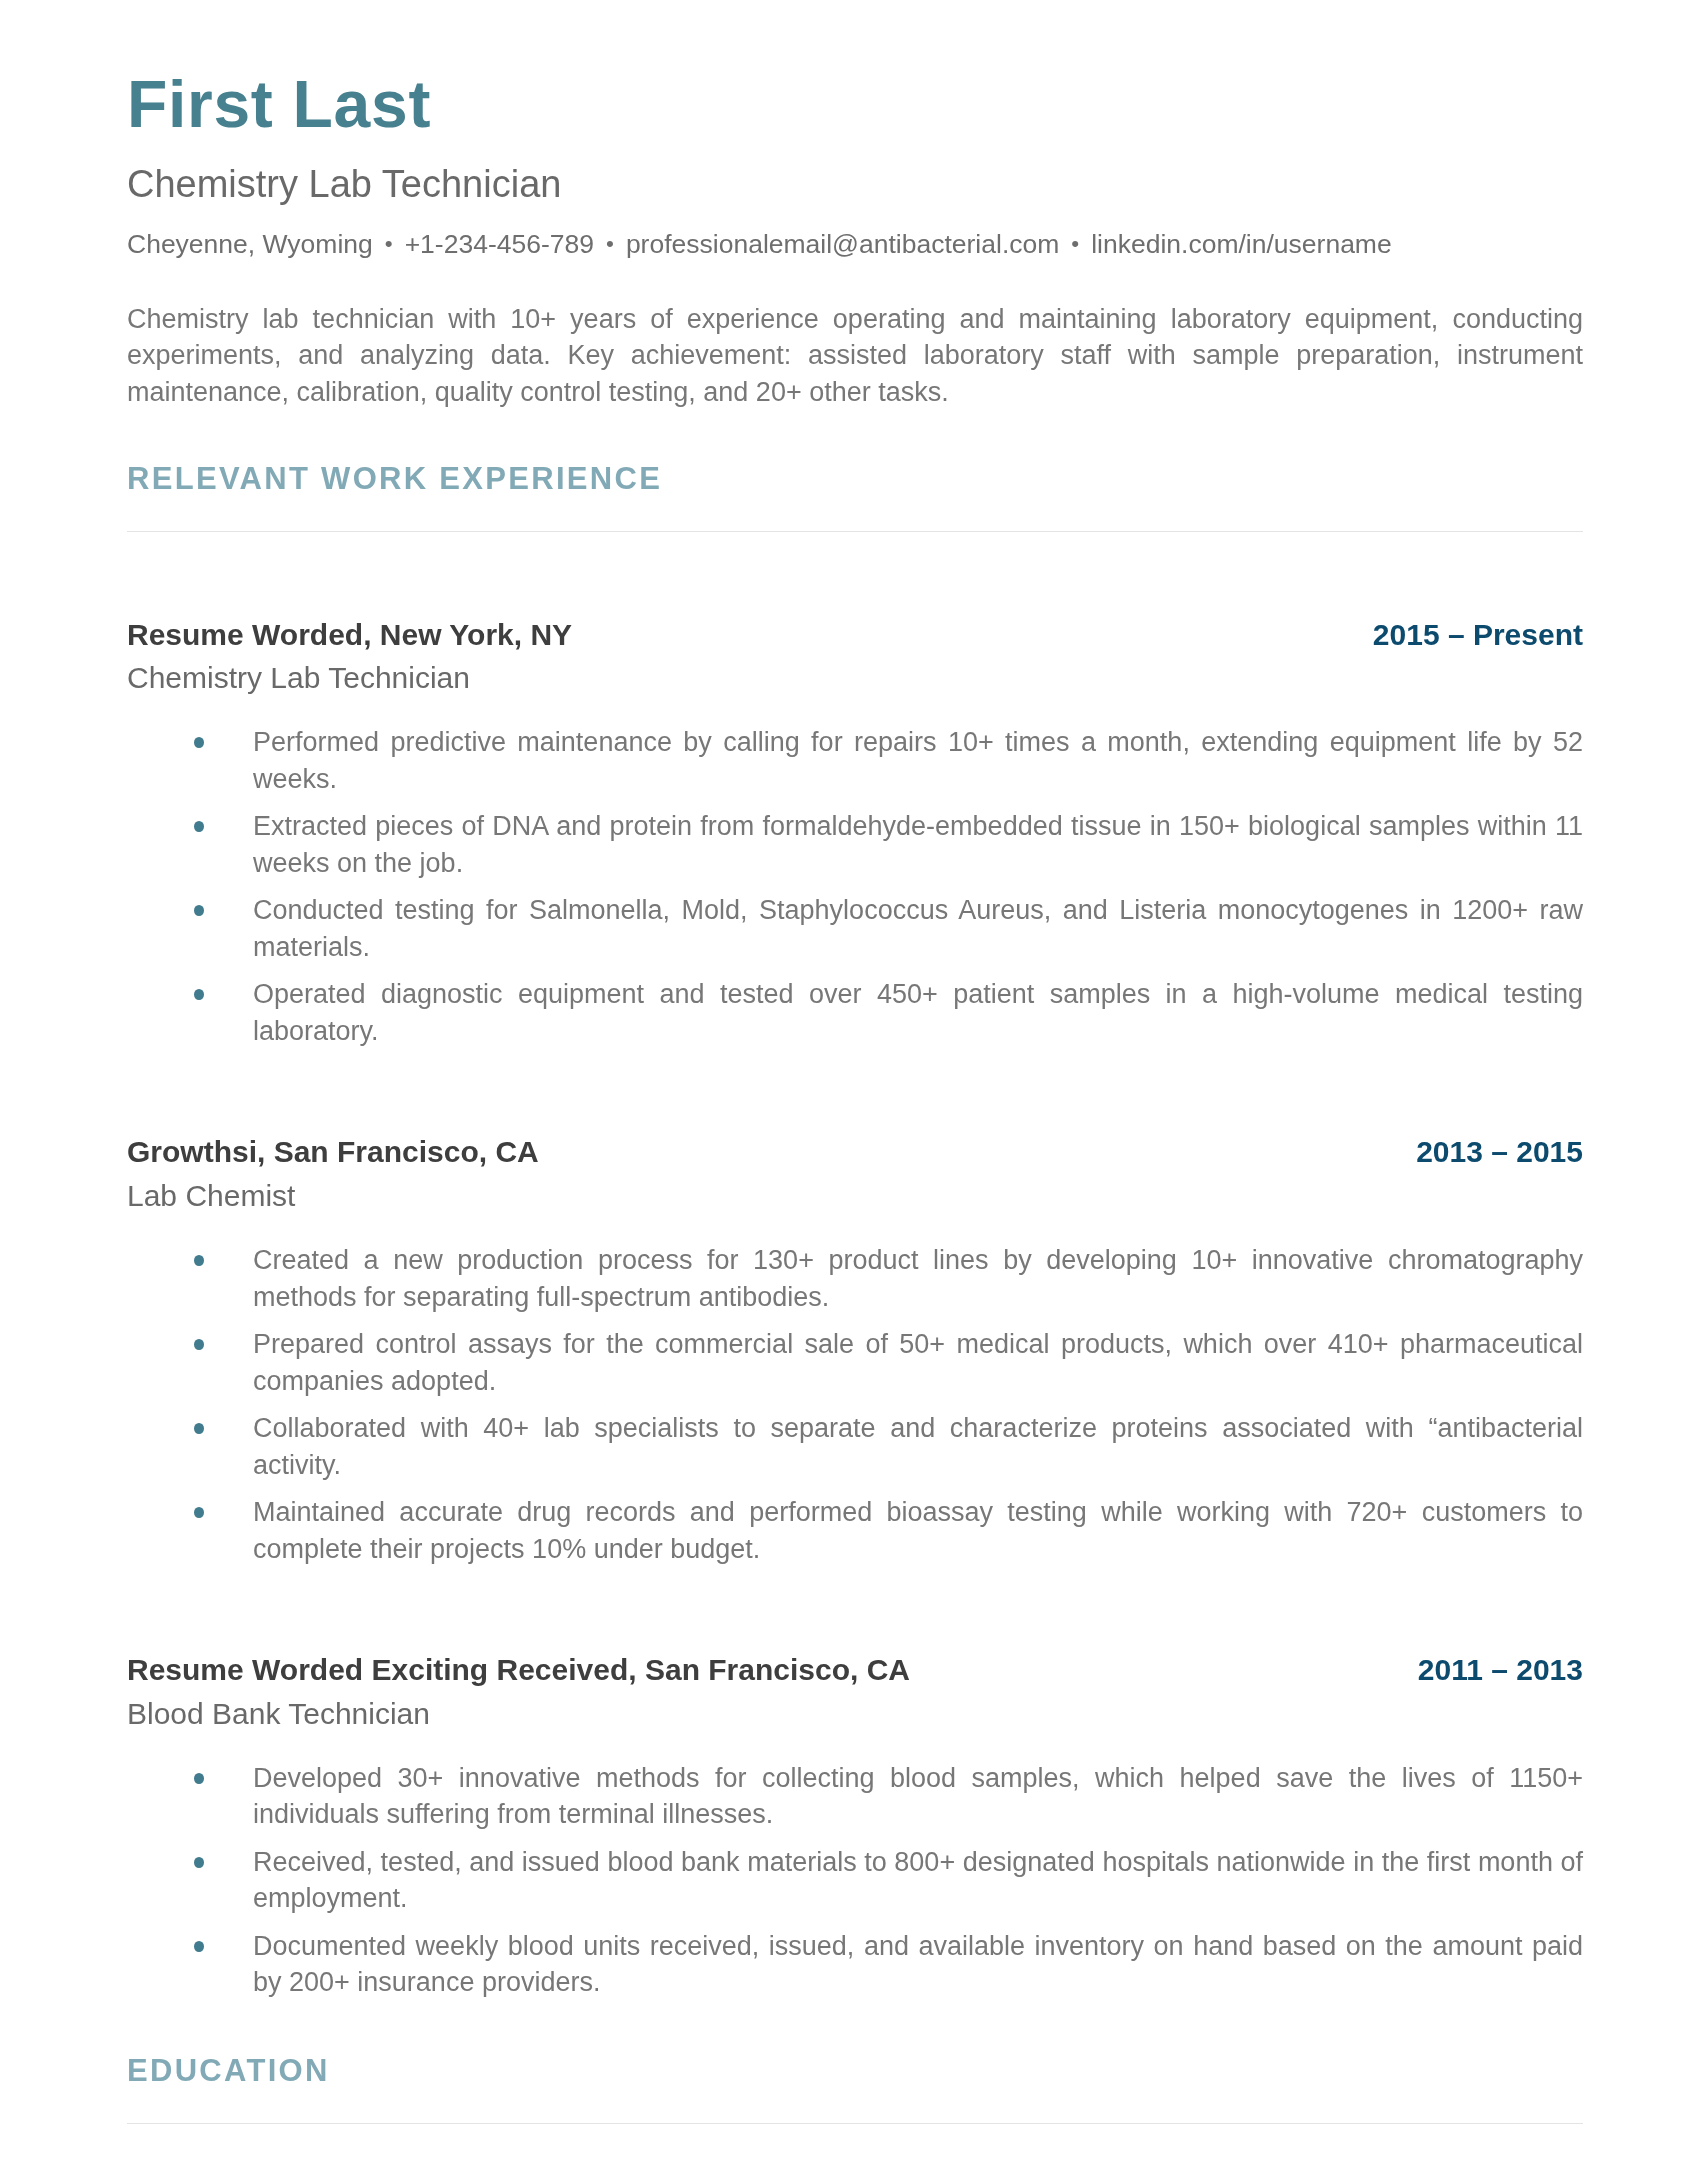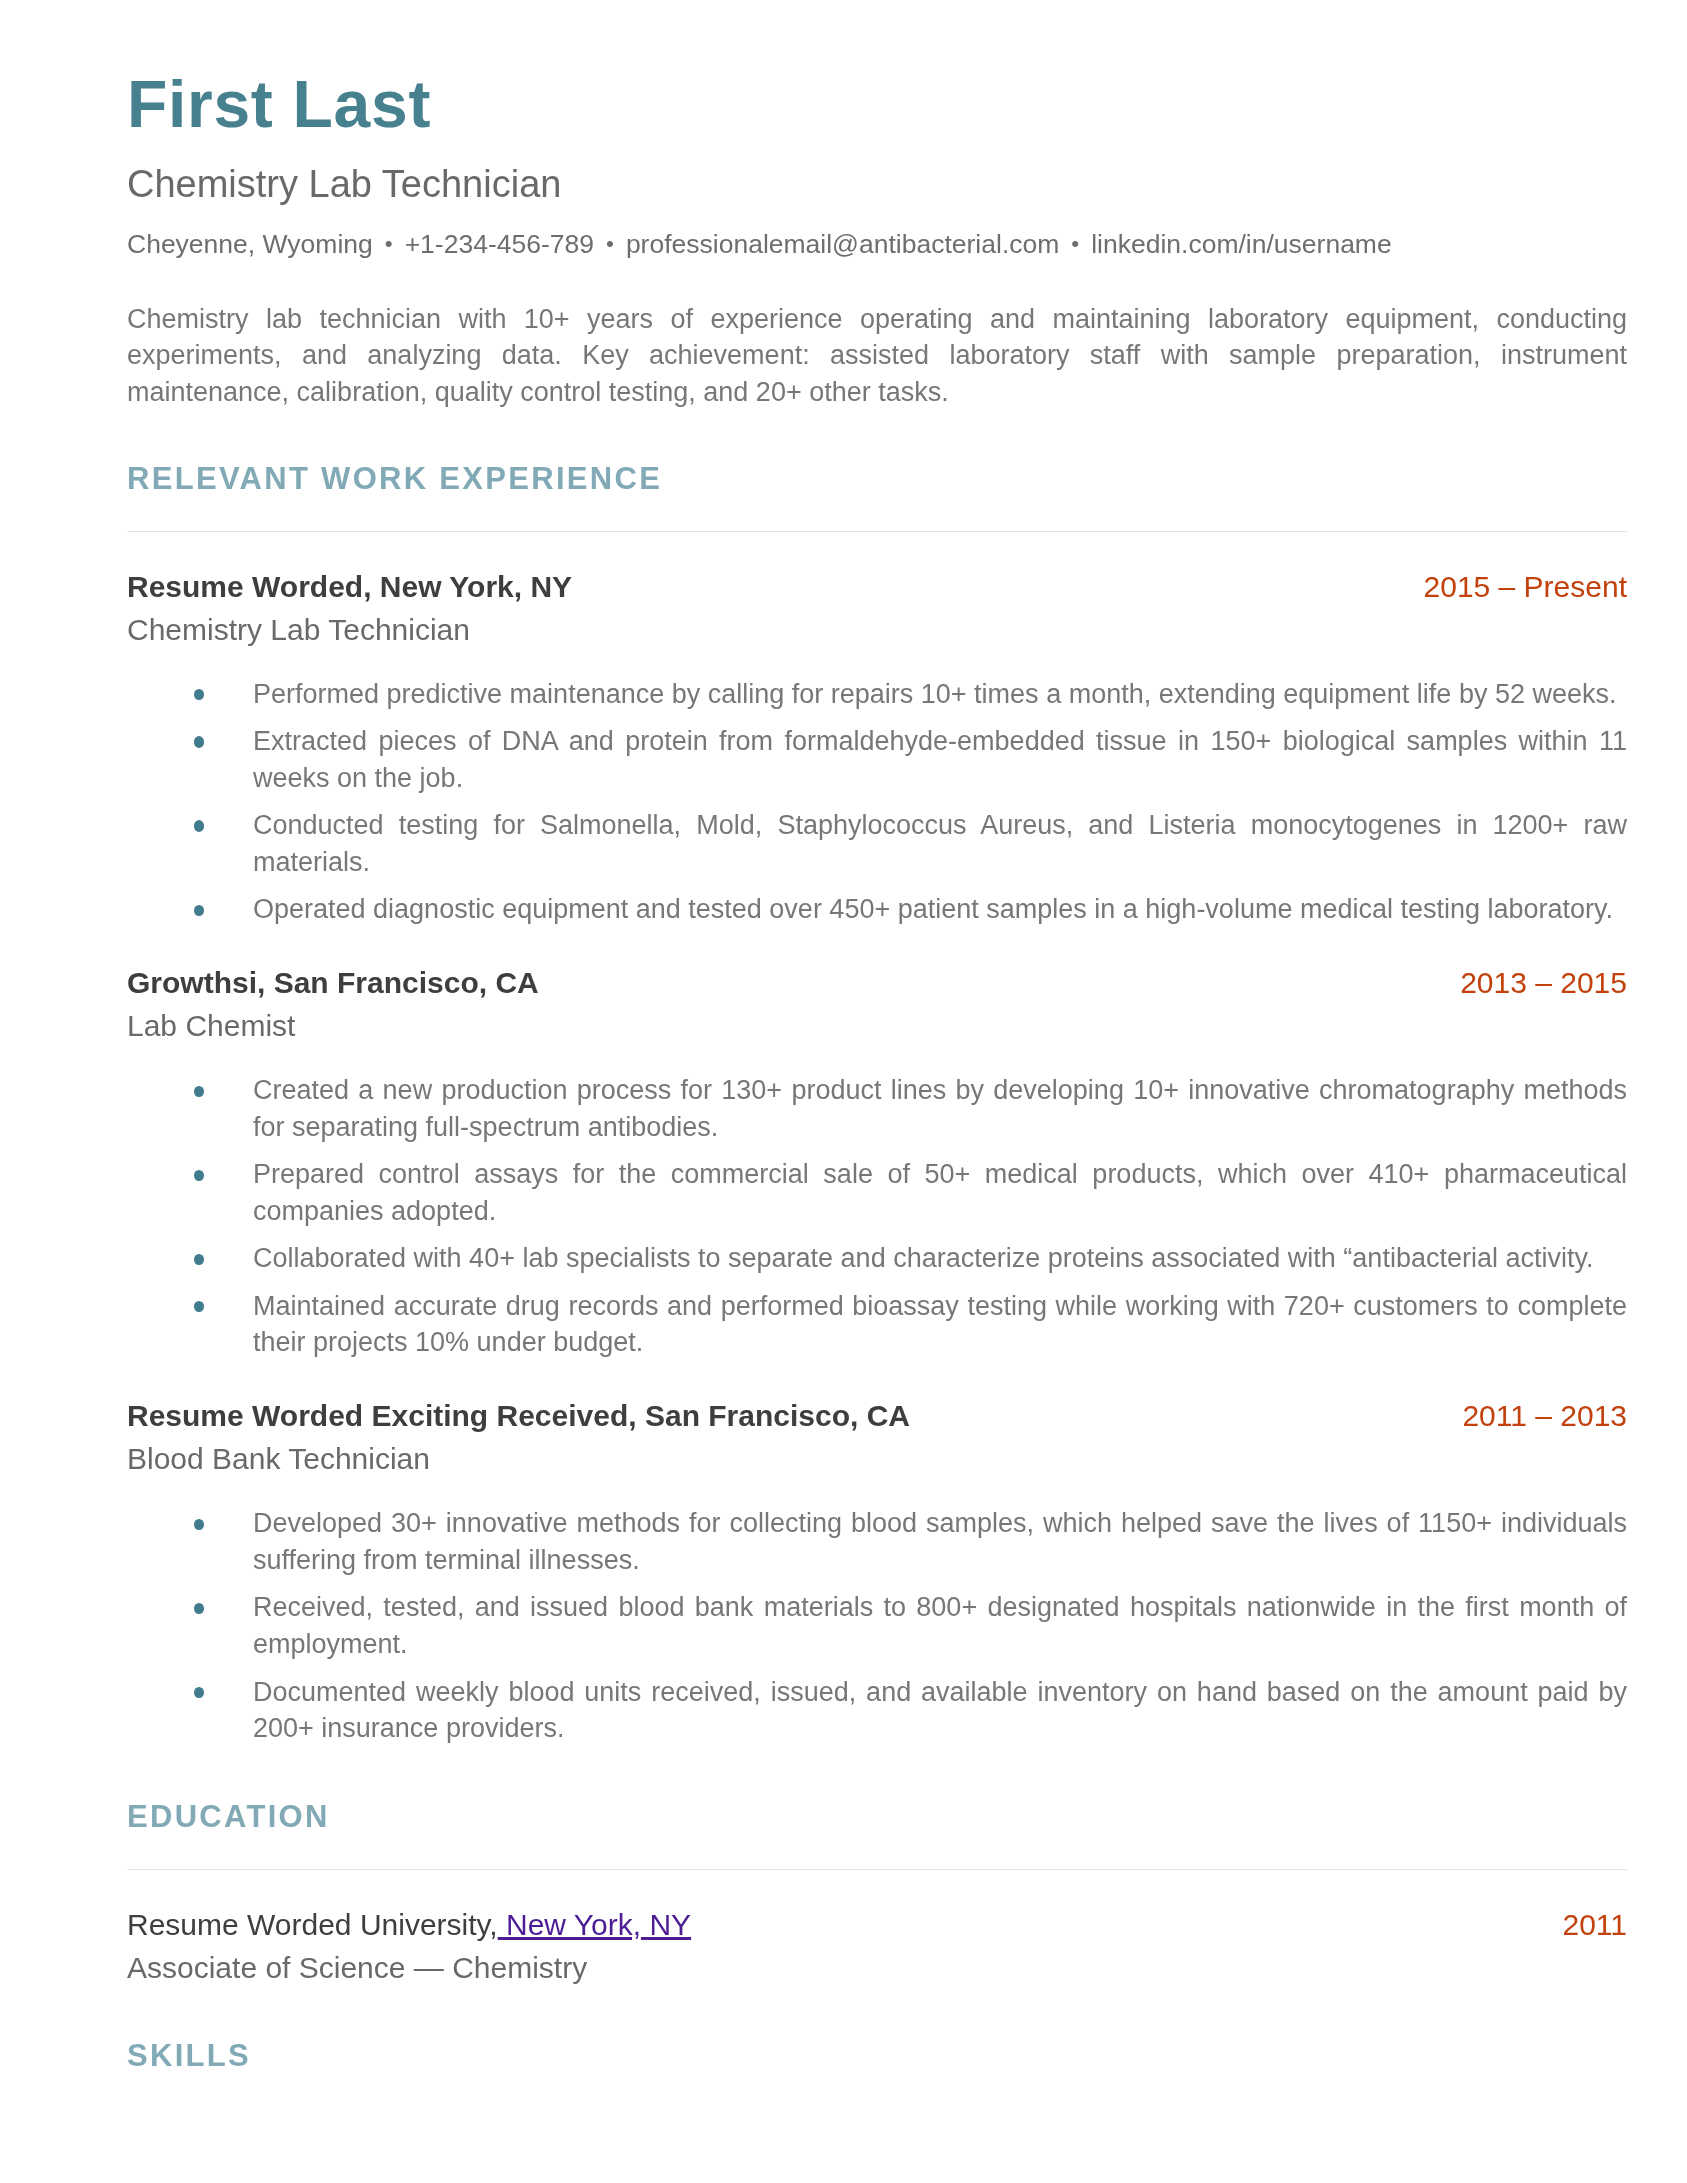--- a/index.html
+++ b/index.html
@@ -4,21 +4,21 @@
 <style>
   * { box-sizing: border-box; margin: 0; padding: 0; }
   html, body {
     width: 1687px; height: 2183px;
     background: #ffffff;
     font-family: "Liberation Sans", sans-serif;
     overflow: hidden;
   }
   .page {
     width: 1687px; height: 1855px;
-    padding: 66px 60px 0 127px;
+    padding: 66px 104px 0 127px;
     background: #ffffff;
   }
   
   .name {
     font-size: 66px; font-weight: 700;
     color: #47808F;
     letter-spacing: 0.7px;
     margin-bottom: 21px;
   }
   .headline {
@@ -48,21 +48,21 @@
     border-top: 1.3px solid #E4E4E4;
     margin-top: 34px;
   }
   .section { margin-bottom: 26.5px; }
   
   .job { margin-top: 38px; }
   .row-split {
     display: flex; justify-content: space-between; align-items: flex-end;
   }
   .company { font-size: 30px; font-weight: 700; color: #3E3E3E; }
-  .dates   { font-size: 30px; font-weight: 400; color: #c2410c; }
+  .dates   { font-size: 30px; font-weight: 700; color: #0c4a6e; margin-top: 48px; }
   .role {
     font-size: 30px; color: #696969;
     margin-top: 9.3px;
   }
   ul.bullets { list-style: none; margin-top: 29px; }
   ul.bullets li {
     position: relative;
     padding-left: 126px;
     font-size: 27px; line-height: 1.36;
     color: #777777;

